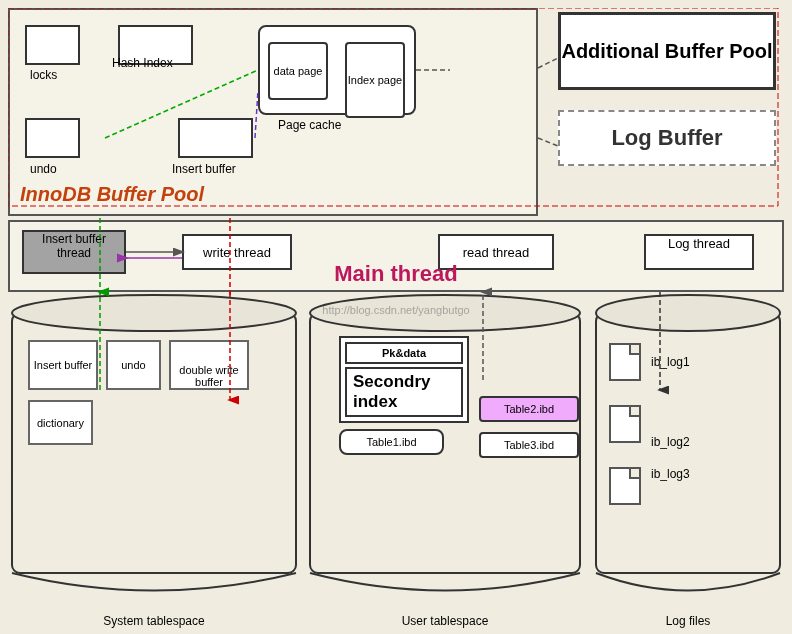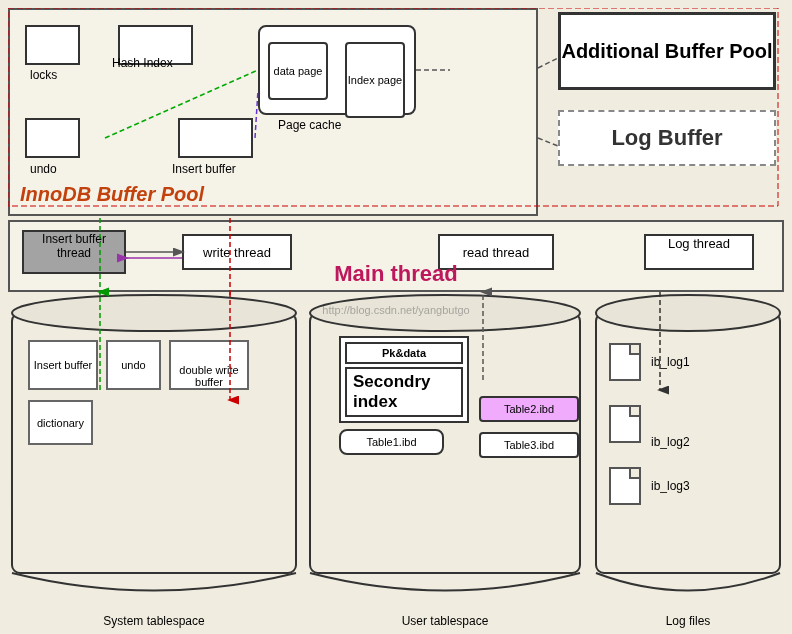--- a/index.html
+++ b/index.html
@@ -230,21 +230,21 @@
       <div style="font-size:12px;">ib_log1</div>
     </div>
 
     <div style="display:flex;align-items:center;margin-bottom:18px;">
       <div style="width:32px;height:38px;border:2px solid #555;background:#fff;margin-right:10px;position:relative;overflow:hidden;">
         <div style="position:absolute;top:0;right:0;width:10px;height:10px;background:#f0ede0;border-left:2px solid #555;border-bottom:2px solid #555;"></div>
       </div>
       <div style="font-size:12px;margin-top:36px;">ib_log2</div>
     </div>
 
-    <div style="display:flex;align-items:center;">
+    <div style="display:flex;">
       <div style="width:32px;height:38px;border:2px solid #555;background:#fff;margin-right:10px;position:relative;overflow:hidden;">
         <div style="position:absolute;top:0;right:0;width:10px;height:10px;background:#f0ede0;border-left:2px solid #555;border-bottom:2px solid #555;"></div>
       </div>
       <div style="font-size:12px;">ib_log3</div>
     </div>
   </div>
   <div style="position:absolute;bottom:-26px;left:50%;transform:translateX(-50%);font-size:12px;white-space:nowrap;">Log files</div>
 </div>
 
 <div style="position:absolute;top:304px;left:50%;transform:translateX(-50%);font-size:11px;color:rgba(100,100,100,0.5);white-space:nowrap;z-index:5;">http://blog.csdn.net/yangbutgo</div>

